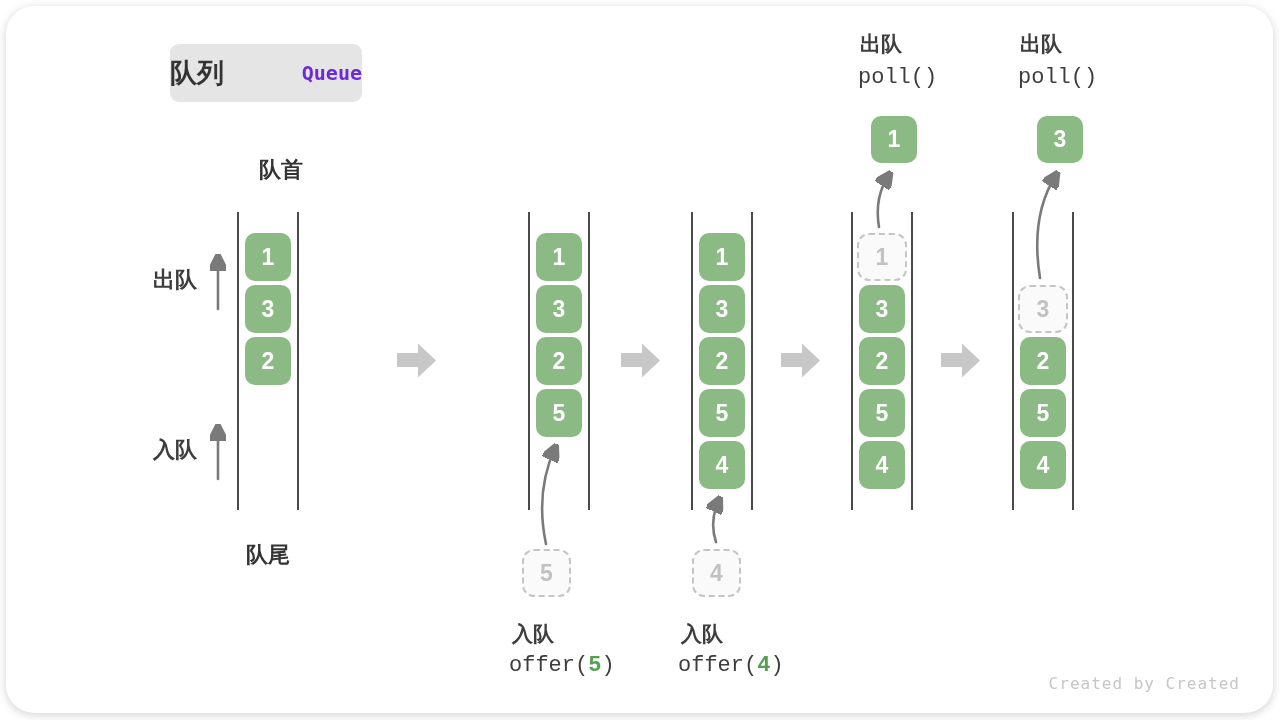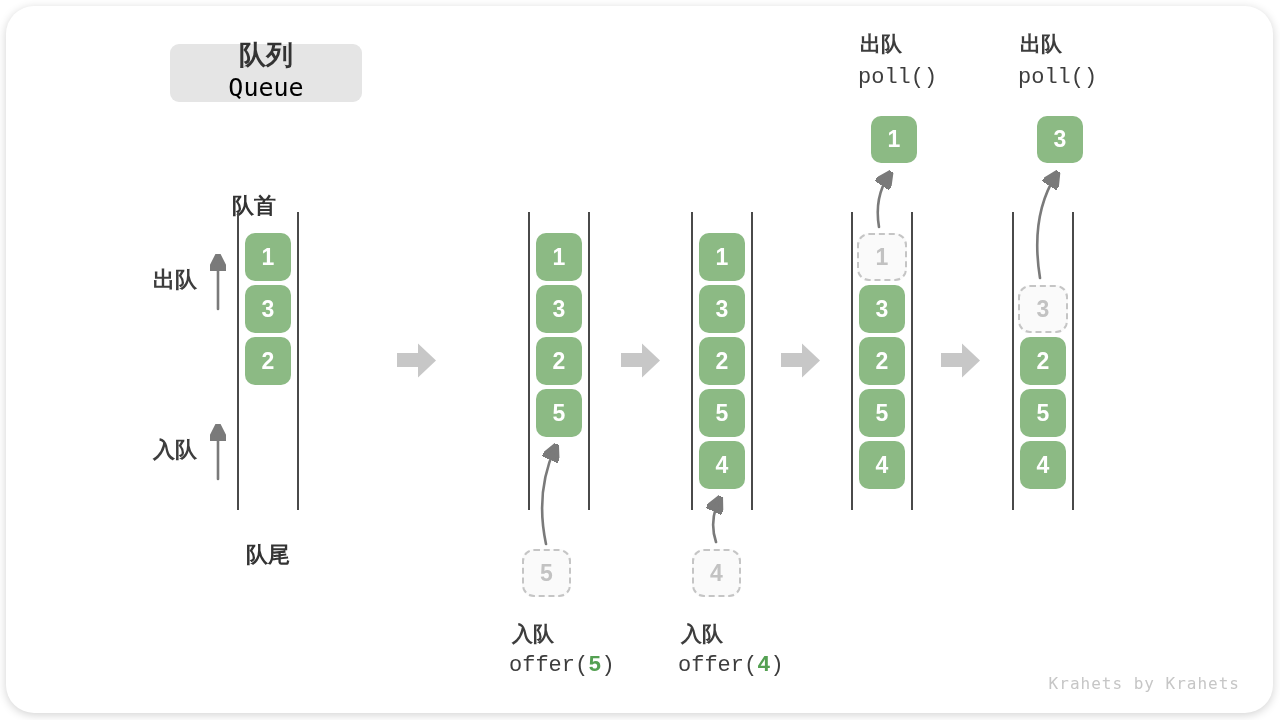--- a/index.html
+++ b/index.html
@@ -23,27 +23,27 @@
   }
   .card{
     position:absolute;left:6px;top:6px;width:1267px;height:707px;
     background:#fff;border-radius:28px;
     box-shadow:0 2px 10px rgba(0,0,0,0.18);
   }
   
   .title-badge{
     position:absolute;left:170px;top:44px;width:192px;height:58px;
     background:var(--badge_bg);border-radius:9px;
-    display:flex;align-items:center;justify-content:flex-end;flex-direction:column;
+    display:flex;align-items:center;justify-content:space-between;gap:11px;
   }
   .title-zh{font-size:27px;font-weight:700;color:#333;}
-  .title-en{font-family:"DejaVu Sans Mono","Liberation Mono",monospace;font-size:25px;color:#000000;}
+  .title-en{font-family:"DejaVu Sans Mono","Liberation Mono",monospace;font-size:20px;color:#6d28d9;font-weight:bold;}
   
   .endpoint-label{position:absolute;width:62px;text-align:center;font-size:22px;font-weight:700;color:#333;}
-  .front-label{left:223px;top:155px;margin-top:36px;}
+  .front-label{left:250px;top:155px;}
   .rear-label{left:237px;top:540px;font-family:Liberation Mono, monospace;}
   
   .side-label{position:absolute;font-size:22px;font-weight:700;color:#3d3d3d;}
   .dequeue-label{left:153px;top:265px;}
   .enqueue-label{left:153px;top:435px;}
   
   .col{
     position:absolute;top:212px;width:62px;height:298px;box-sizing:border-box;
     border-left:2px solid var(--line);border-right:2px solid var(--line);
   }
@@ -192,14 +192,14 @@
       </marker>
     </defs>
     <path d="M 218 309 L 218 258" marker-end="url(#ah)"></path>
     <path d="M 218 479 L 218 428" marker-end="url(#ah)"></path>
     <path d="M 546 544 Q 535 492 555 448" marker-end="url(#ah)"></path>
     <path d="M 716 542 Q 709 521 719 500" marker-end="url(#ah)"></path>
     <path d="M 879 227 Q 874 197 889 175" marker-end="url(#ah)"></path>
     <path d="M 1040 278 Q 1030 216 1056 175" marker-end="url(#ah)"></path>
   </svg>
 
-  <div class="credit">Krahets by Krahets</div>
+  <div class="credit">Created by Created</div>
 </div>
 
 </body></html>

